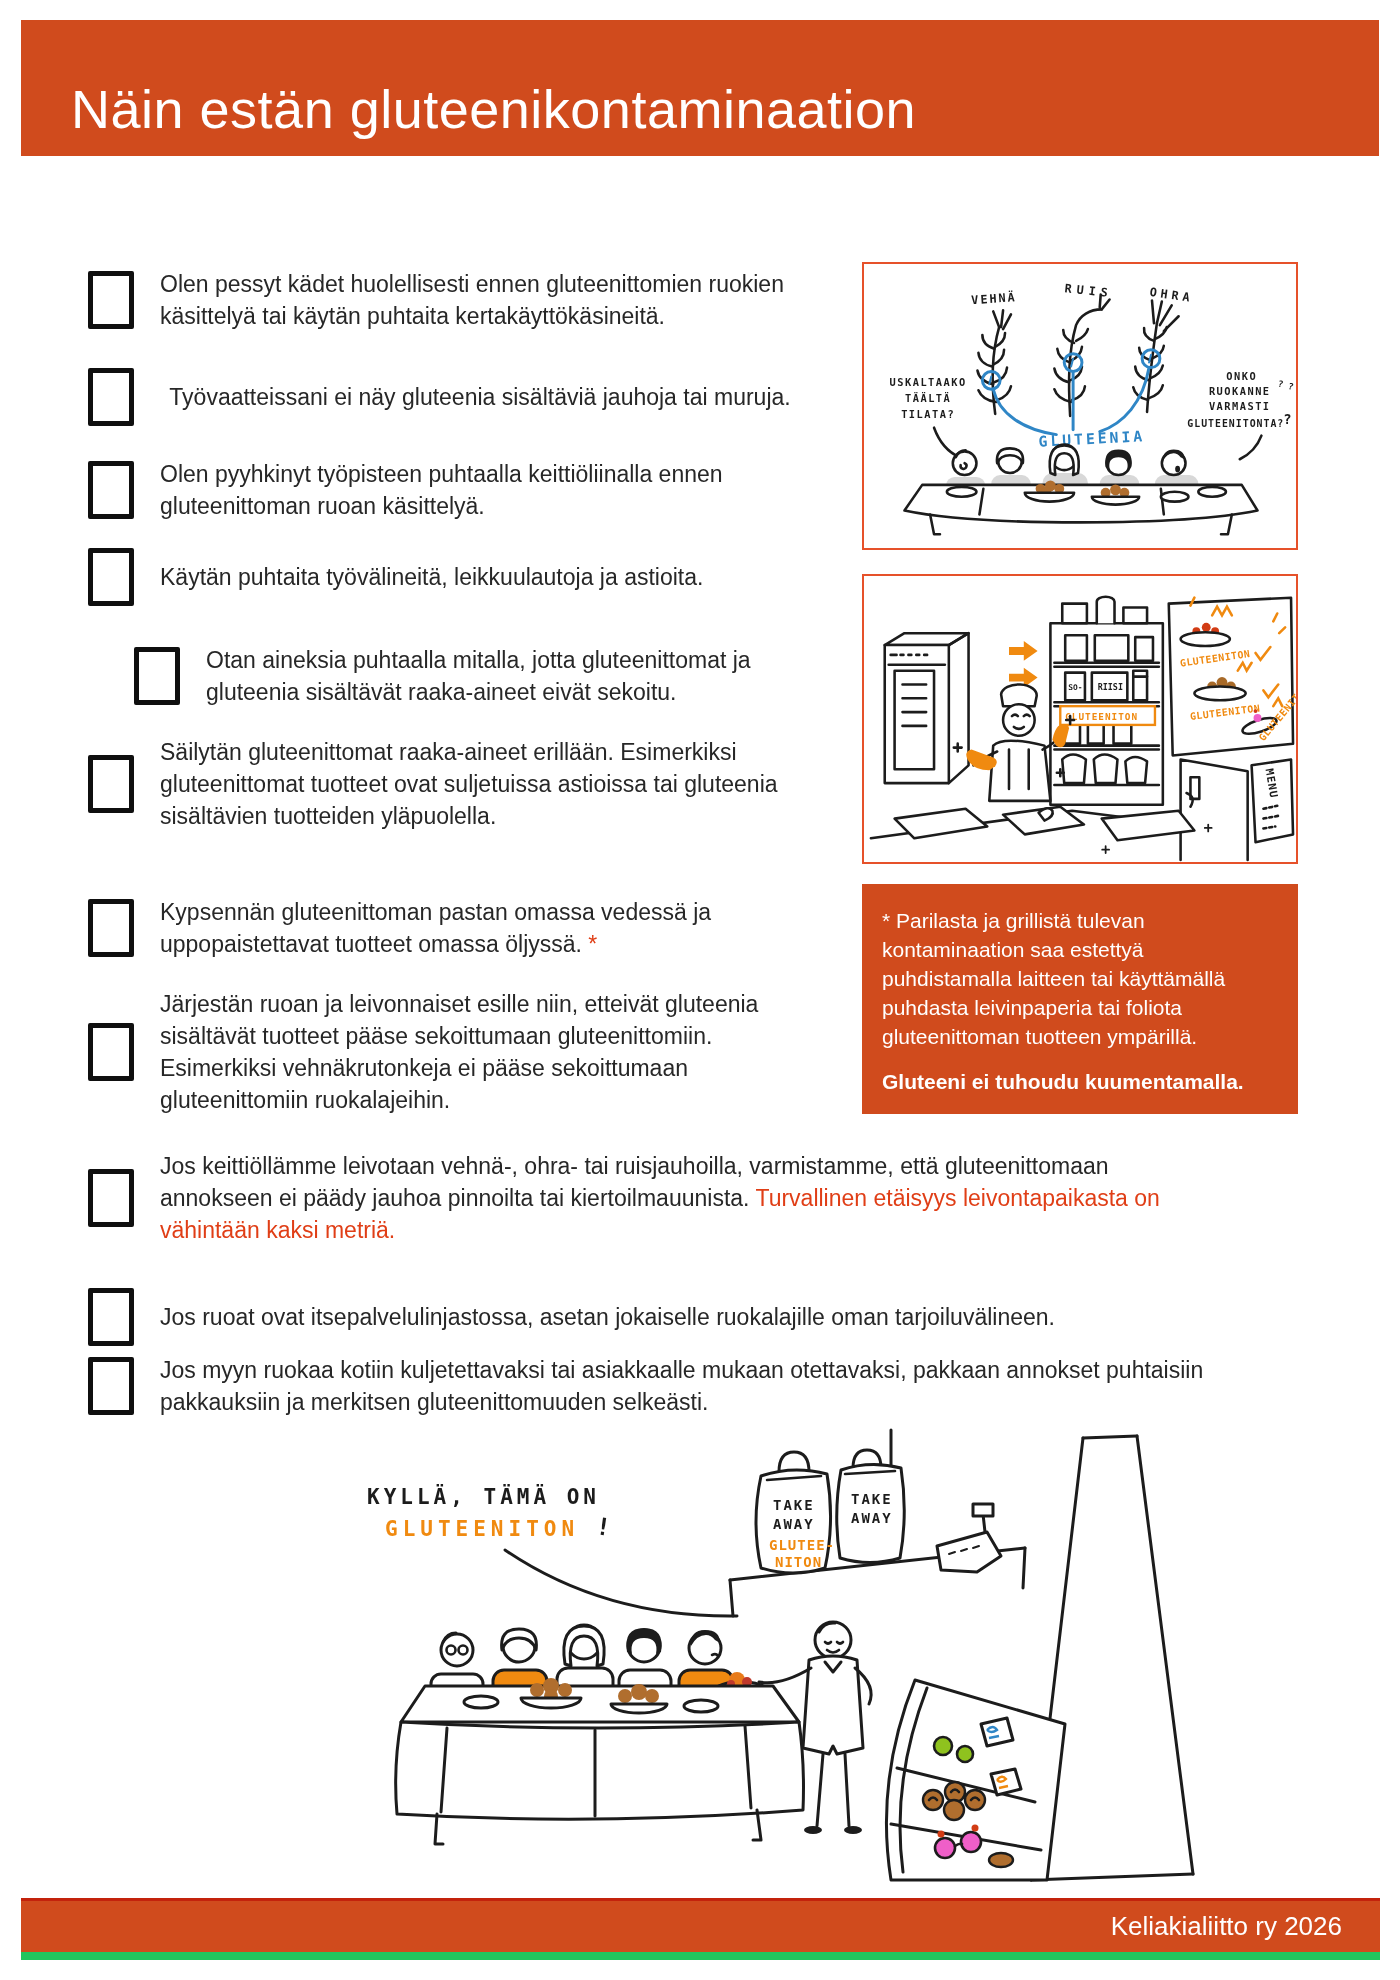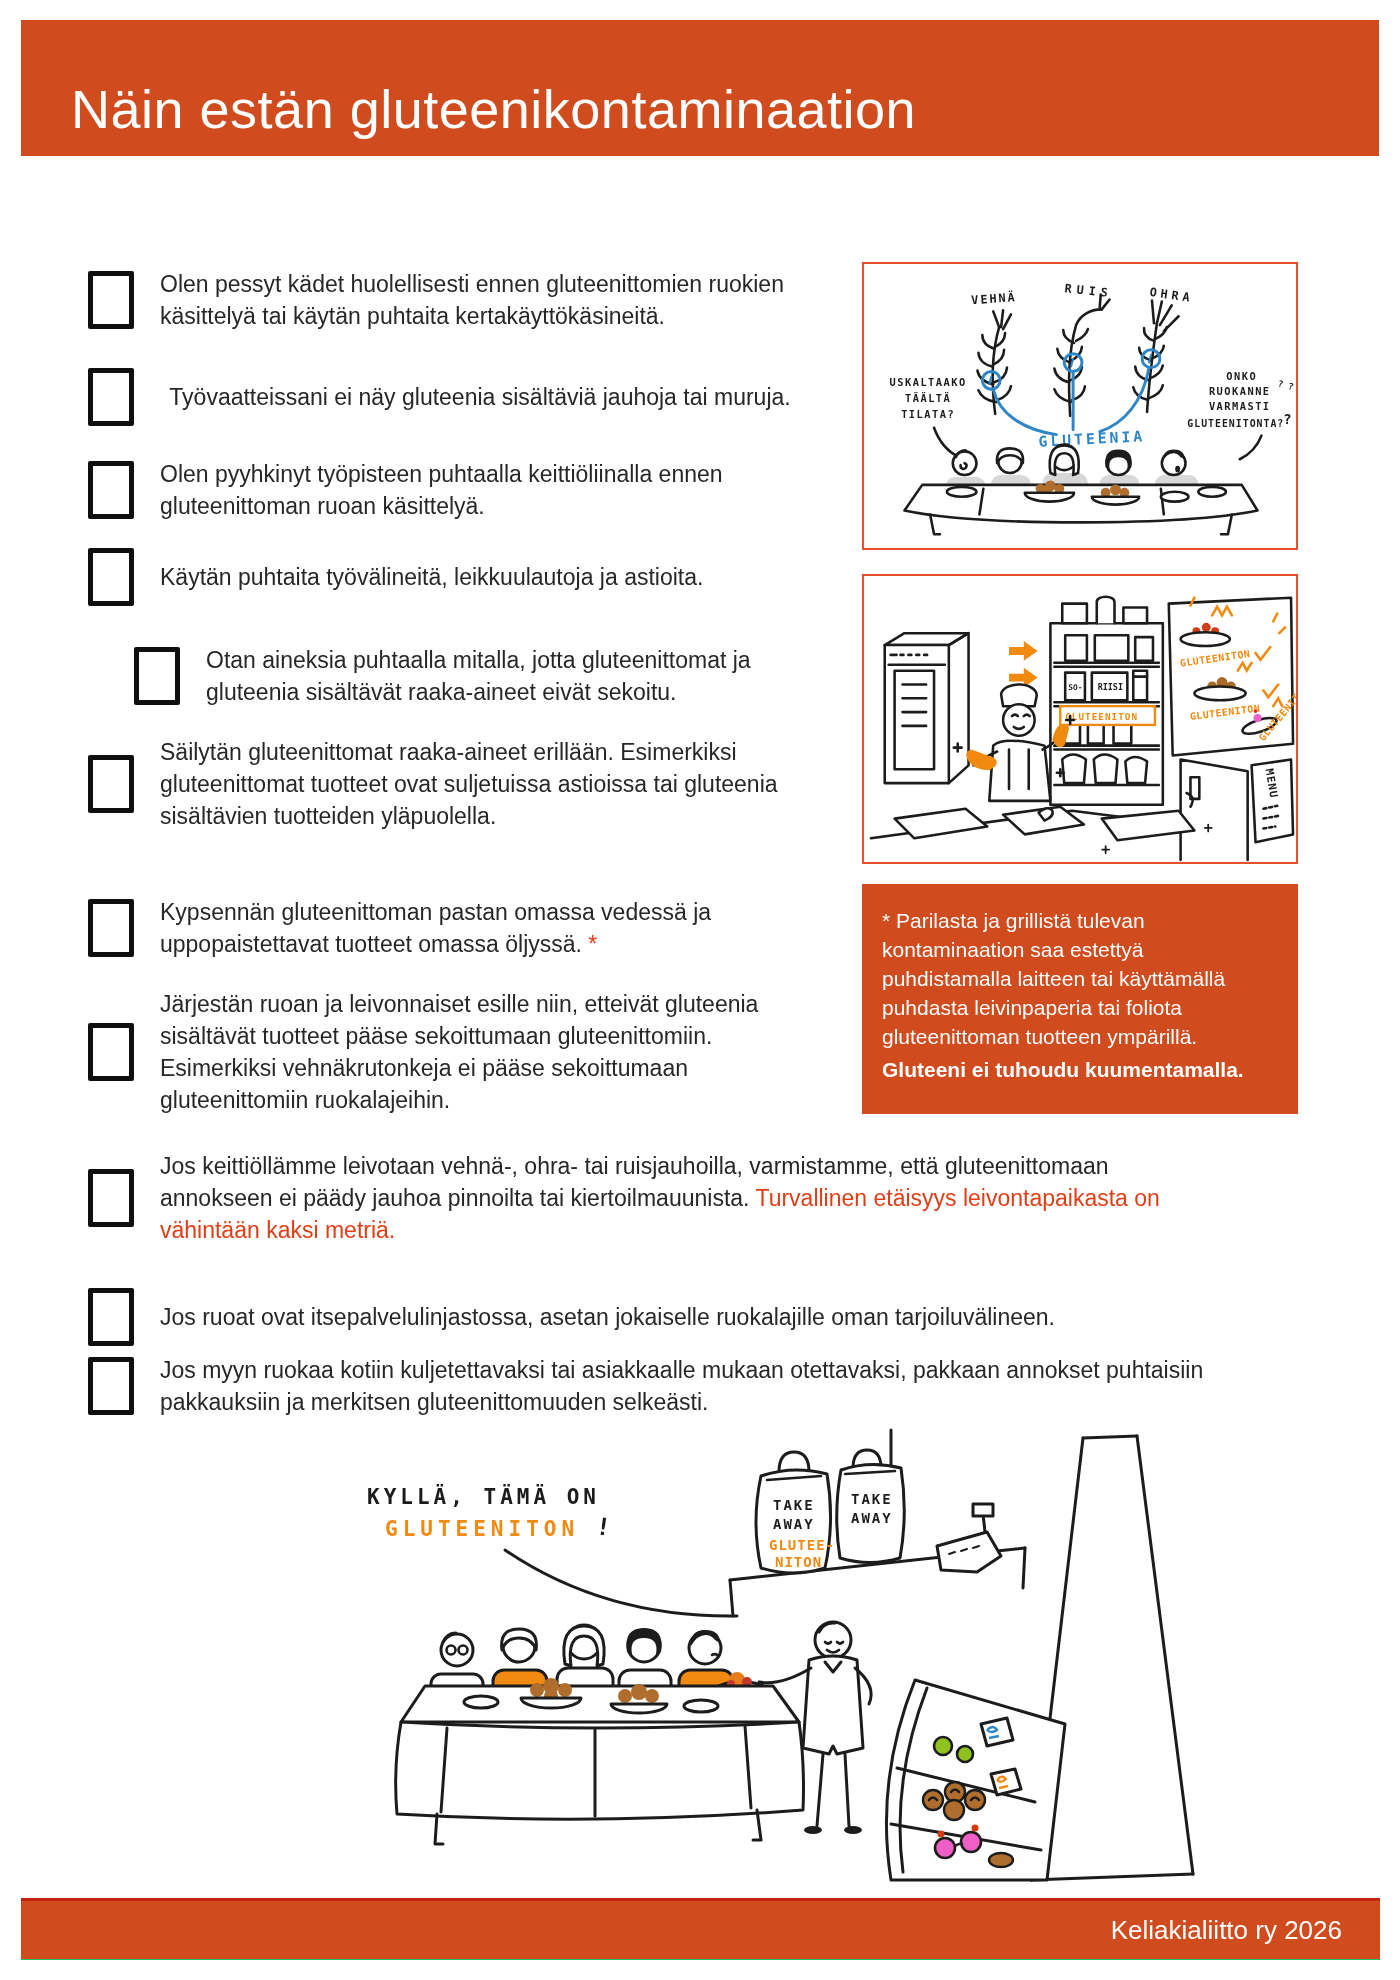--- a/index.html
+++ b/index.html
@@ -25,26 +25,26 @@
   .w-narrow .txt{width:640px;}
   .w-wide .txt{width:1060px;}
 
   .figure{position:absolute;border:2px solid var(--boxborder);background:#fff;box-sizing:border-box;}
   #fig1{left:862px;top:262px;width:436px;height:288px;}
   #fig2{left:862px;top:574px;width:436px;height:290px;}
   .figure svg{display:block;width:100%;height:100%;}
 
   .note{position:absolute;left:862px;top:884px;width:436px;height:230px;background:var(--orange);
         color:#fff;box-sizing:border-box;padding:22px 20px;font-size:21px;line-height:29px;}
-  .note .nb-bold{display:block;margin-top:4px;font-weight:bold;}
+  .note .nb-bold{display:block;margin-top:16px;font-weight:bold;}
 
   #figbottom{position:absolute;left:185px;top:1428px;width:1040px;height:465px;}
 
   .footer{position:absolute;left:21px;top:1898px;width:1359px;height:62px;background:var(--orange);
-          border-top:3px solid #c3220c;border-bottom:1px solid #22c55e;box-sizing:border-box;
+          border-top:3px solid #c3220c;border-bottom:8px solid #22c55e;box-sizing:border-box;
           display:flex;align-items:center;justify-content:flex-end;padding-right:38px;}
   .footer .credit{color:#fff;font-size:26px;}
 
   
   .ln{stroke:var(--ink);stroke-width:2.6;fill:none;stroke-linecap:round;stroke-linejoin:round;}
   .ln3{stroke:var(--ink);stroke-width:3;fill:none;stroke-linecap:round;stroke-linejoin:round;}
   .fw{fill:#fff;stroke:var(--ink);stroke-width:2.6;stroke-linejoin:round;}
   .fw3{fill:#fff;stroke:var(--ink);stroke-width:3;stroke-linejoin:round;}
   .hand{font-family:"DejaVu Sans Mono",monospace;font-weight:bold;fill:var(--ink);}
   .hand-o{font-family:"DejaVu Sans Mono",monospace;font-weight:bold;fill:var(--hand-orange);}

